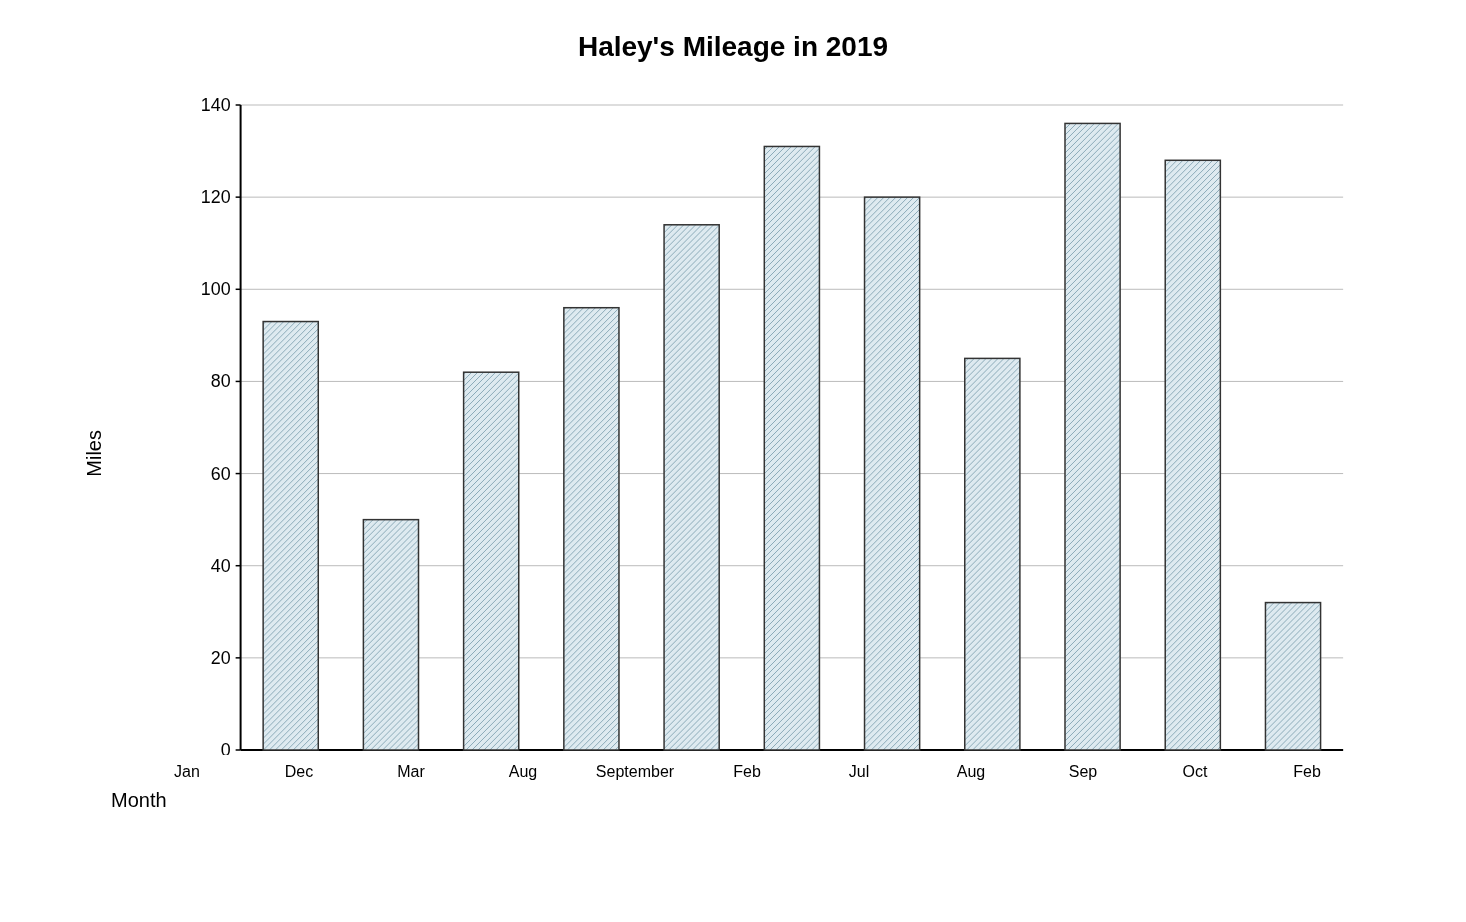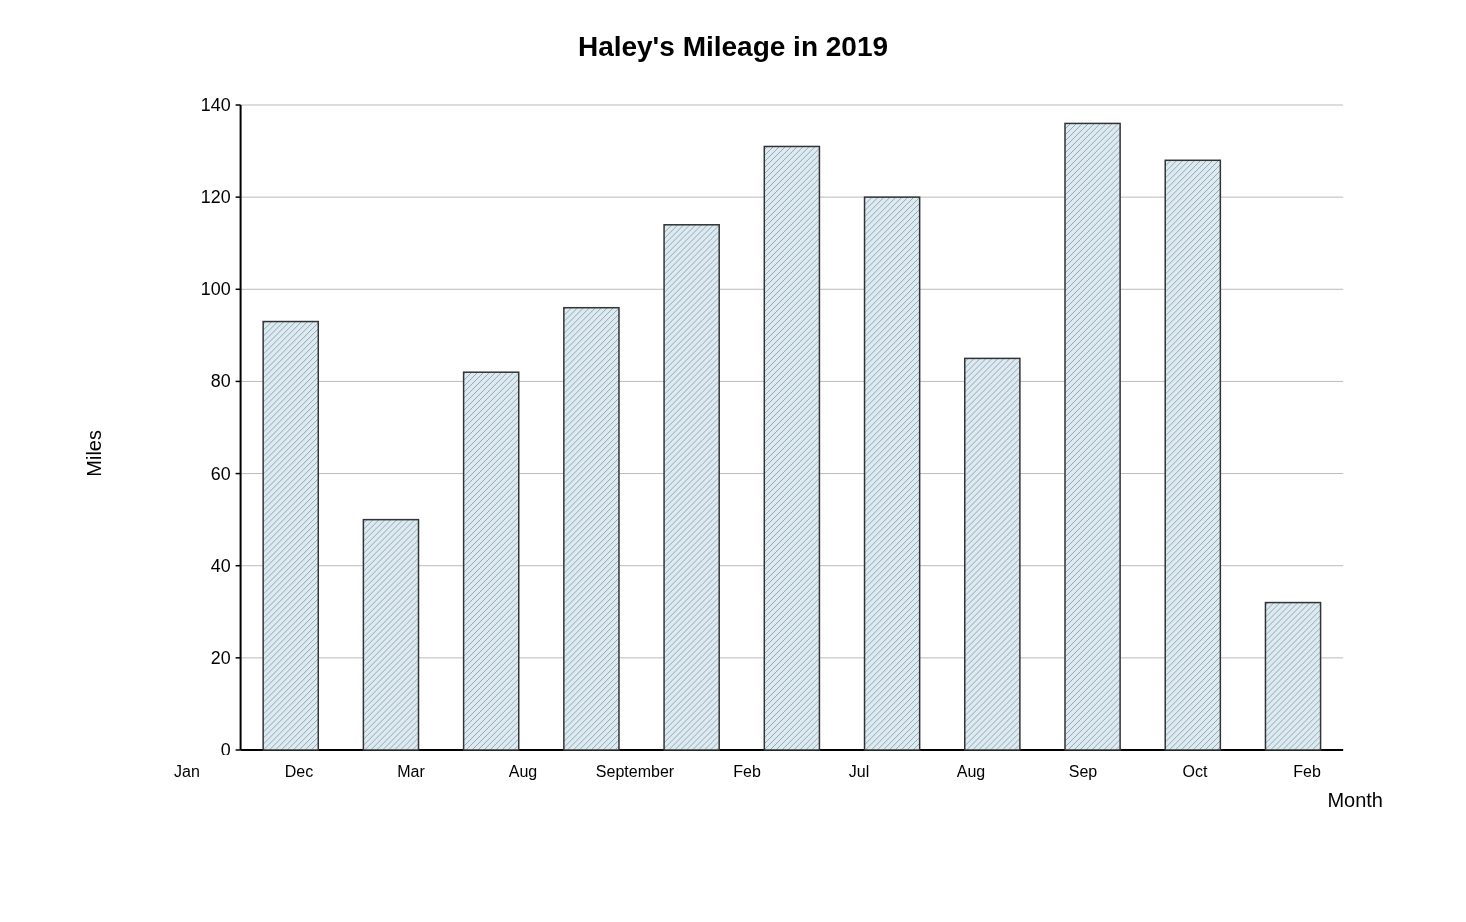--- a/index.html
+++ b/index.html
@@ -49,21 +49,21 @@
       justify-content: space-around;
       padding: 8px 20px 0;
     }
     .x-label {
       flex: 1;
       text-align: center;
       font-size: 16px;
       font-family: Arial, sans-serif;
     }
     .x-axis-label {
-      text-align: right;
+      text-align: left;
       font-size: 20px;
       margin-top: 8px;
       font-family: Arial, sans-serif;
     }
     .plot-wrapper {
       position: relative;
       height: 660px;
       margin-left: 70px;
       margin-right: 20px;
     }

